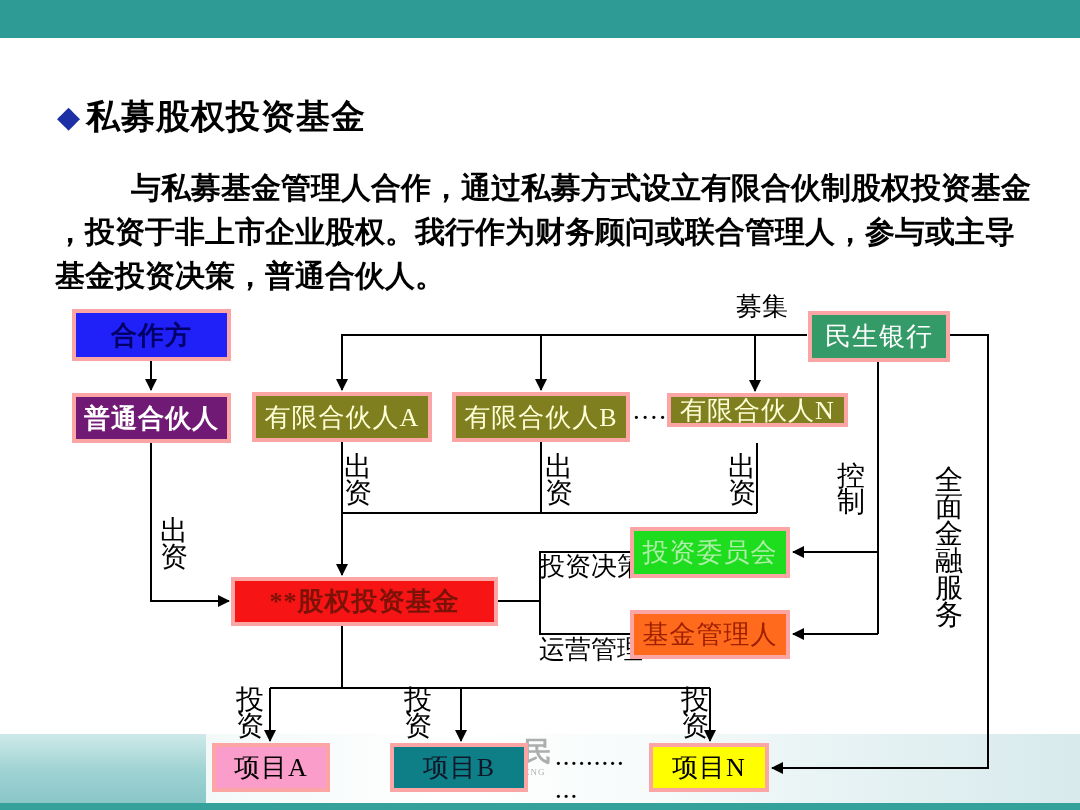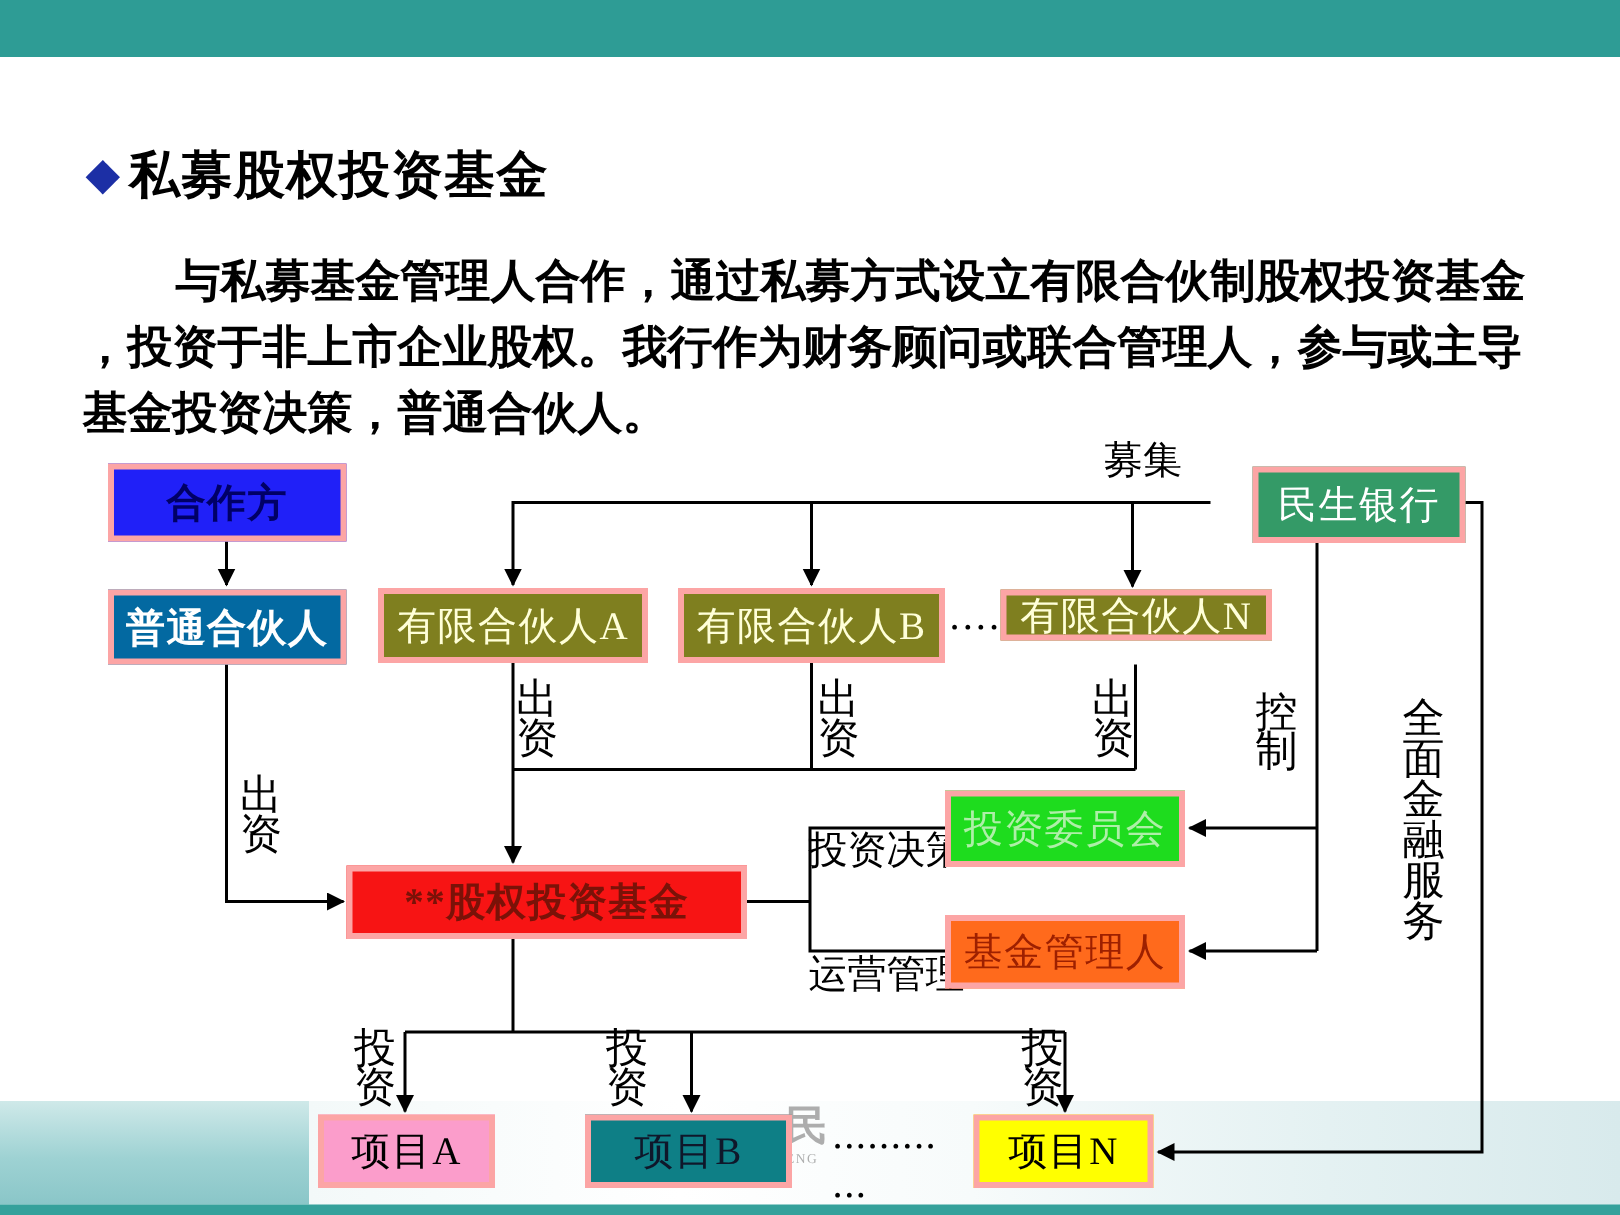--- a/index.html
+++ b/index.html
@@ -16,33 +16,33 @@
   .bottom-band-left{position:absolute;left:0;top:734px;width:206px;height:69px;z-index:0;
     background:linear-gradient(180deg,#cfe9e9 0%,#9ed2d3 55%,#8ac6c8 100%);}
   .bottom-bar{position:absolute;left:0;top:803px;width:1080px;height:7px;background:#35a19b;z-index:0;}
 
   
   .title-row{position:absolute;left:57px;top:94px;display:flex;align-items:center;z-index:2;}
   .title-bullet{font-size:30px;color:#1c2fa5;line-height:40px;}
   .title-text{font-size:34px;font-weight:bold;margin-left:6px;letter-spacing:1px;}
   .para{position:absolute;left:55px;top:166px;width:990px;z-index:2;font-size:30px;font-weight:bold;}
   .para .pline{height:44px;line-height:44px;white-space:nowrap;}
-  .para .indent{padding-left:62px;}
+  .para .indent{padding-left:62px;text-align:center;}
 
   
   .lines-svg{position:absolute;left:0;top:0;z-index:1;}
   .node{position:absolute;border:4px solid #fca5a5;box-sizing:border-box;z-index:3;
     display:flex;align-items:center;justify-content:center;
     font-size:26px;letter-spacing:1px;white-space:nowrap;}
   .n-partner {left:72px; top:309px;width:159px;height:52px;background:#2020f8;color:#000066;font-weight:bold;}
-  .n-gp      {left:72px; top:393px;width:159px;height:50px;background:#0369a1;color:#ffffff;font-weight:bold;}
+  .n-gp      {left:72px; top:393px;width:159px;height:50px;background:#701a75;color:#ffffff;font-weight:bold;}
   .n-lpa     {left:252px;top:392px;width:180px;height:50px;background:#7f7f1f;color:#ffffd8;}
   .n-lpb     {left:452px;top:392px;width:178px;height:50px;background:#7f7f1f;color:#ffffd8;}
   .n-lpn     {left:667px;top:393px;width:181px;height:34px;background:#7f7f1f;color:#ffffd8;}
-  .n-bank    {left:808px;top:311px;width:142px;height:51px;background:#349a67;color:#ffffff;margin-left:27px;}
+  .n-bank    {left:808px;top:311px;width:142px;height:51px;background:#349a67;color:#ffffff;}
   .n-committee{left:630px;top:527px;width:160px;height:51px;background:#1edc1e;color:#aeefa8;}
   .n-fund    {left:231px;top:577px;width:267px;height:49px;background:#f71414;color:#7a1208;font-weight:bold;}
   .n-manager {left:630px;top:610px;width:160px;height:49px;background:#ff6a1c;color:#9e2000;}
   .n-proja   {left:212px;top:743px;width:118px;height:49px;background:#fb9dcb;color:#000000;}
   .n-projb   {left:390px;top:743px;width:138px;height:49px;background:#0e7f86;color:#0f172a;}
   .n-projn   {left:649px;top:743px;width:120px;height:49px;background:#ffff00;color:#000000;}
 
   .elabel{position:absolute;z-index:2;font-size:26px;line-height:28px;white-space:nowrap;}
   .vlabel{position:absolute;z-index:2;font-size:28px;line-height:26px;width:28px;
     word-break:break-all;white-space:normal;text-align:center;}

